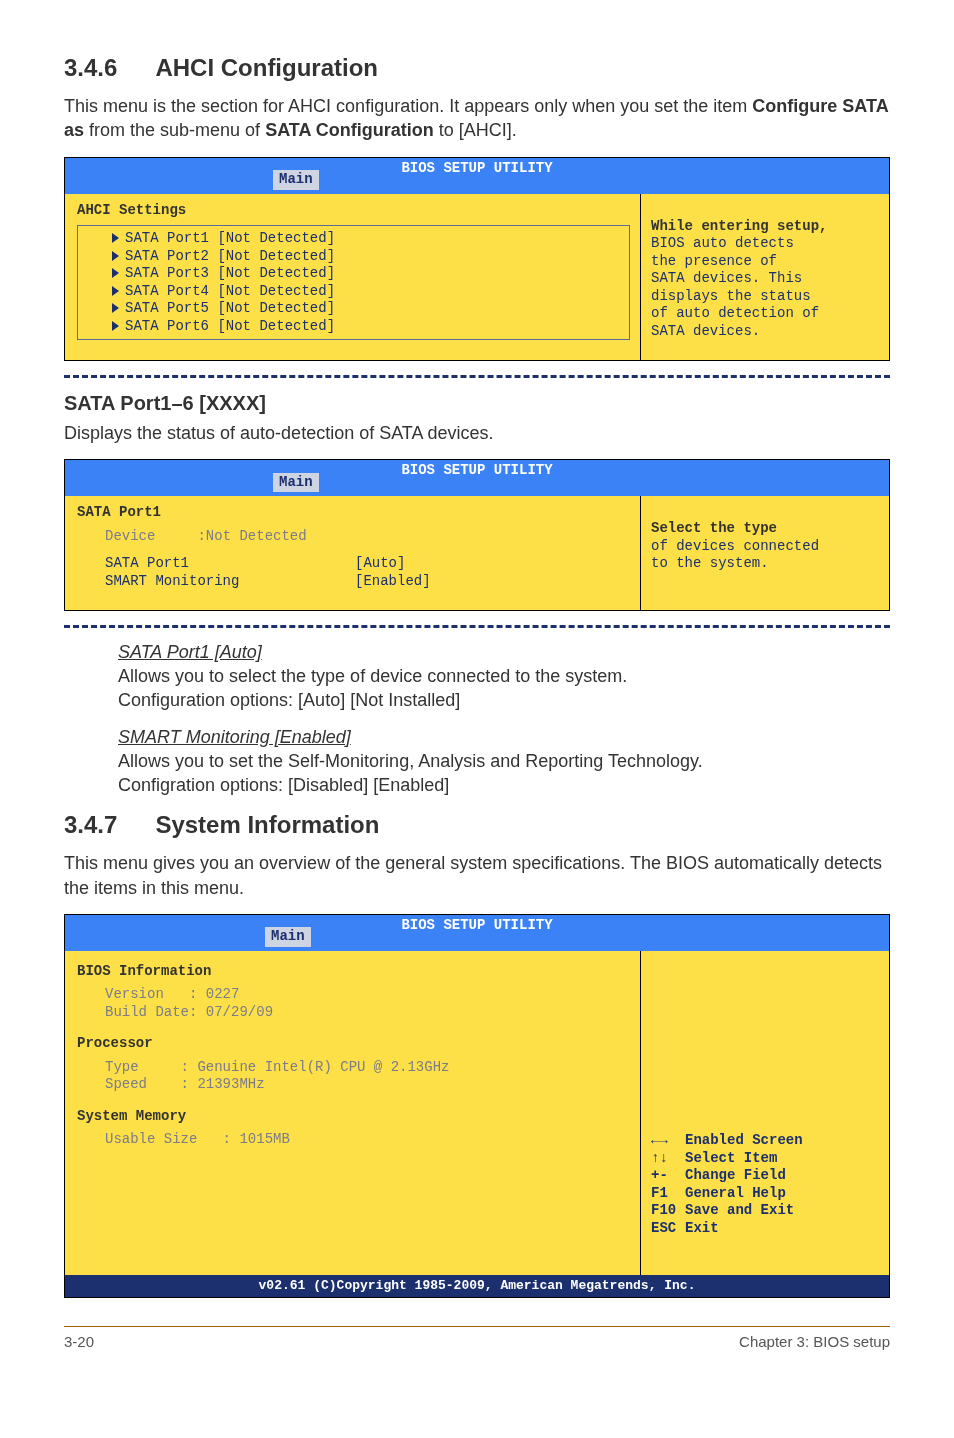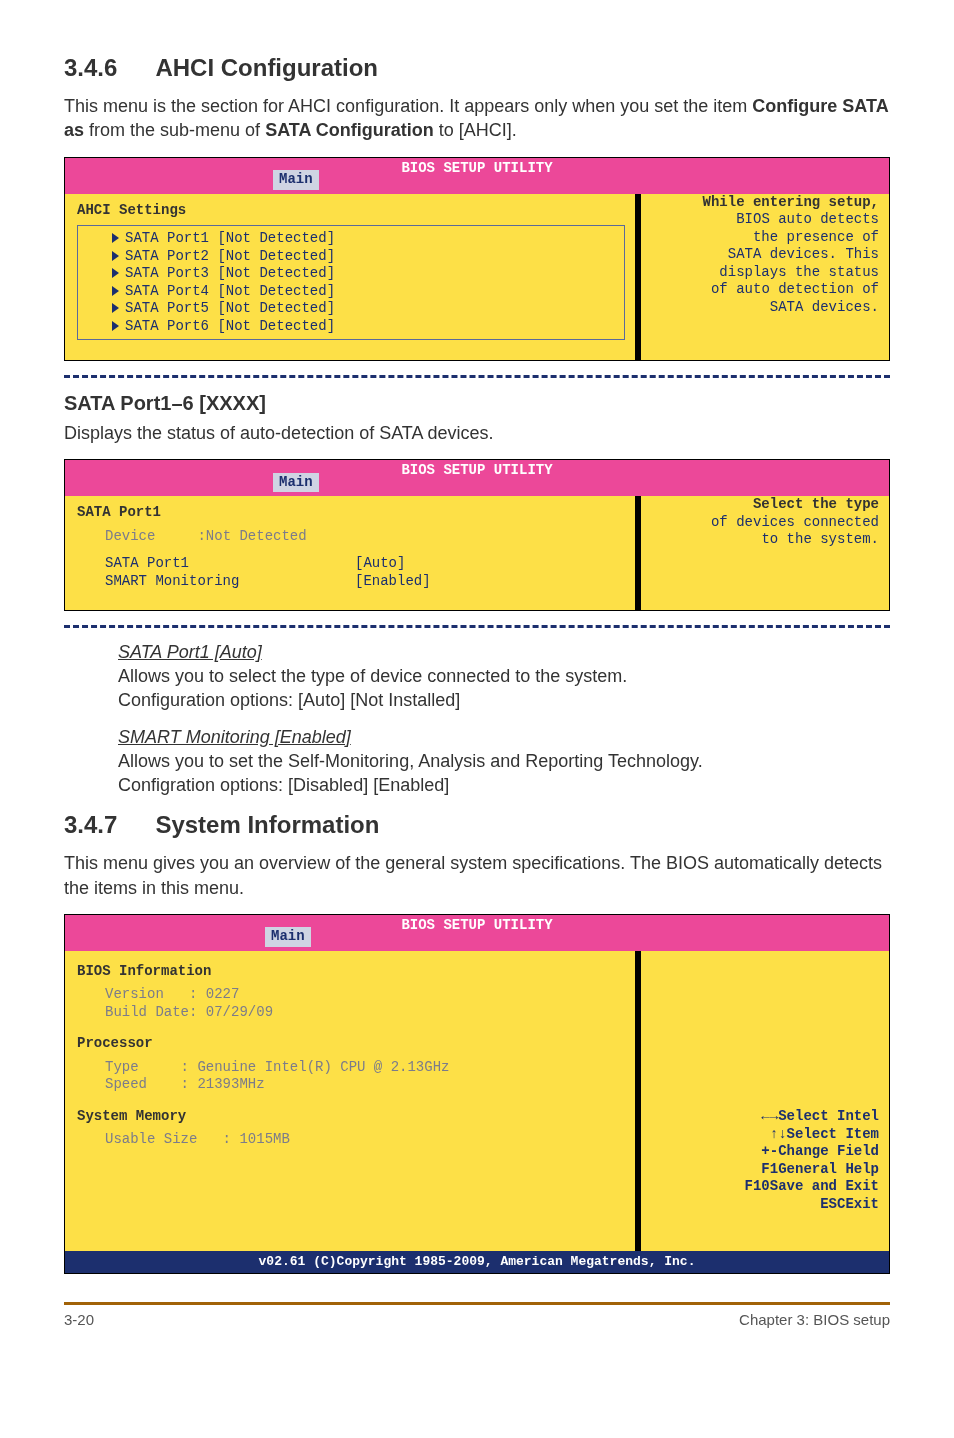--- a/index.html
+++ b/index.html
@@ -47,21 +47,21 @@
 
   
   .bios {
     font-family: "Courier New", monospace;
     font-size: 14px;
     line-height: 1.25;
     border: 1px solid #000;
     margin: 6px 0 16px 0;
   }
   .bios-title {
-    background: #ec4899;
+    background: #3b82f6;
     color: #fff;
     position: relative;
     height: 36px;
   }
   .bios-title .title-text {
     position: absolute;
     top: 2px;
     left: 50%;
     transform: translateX(-50%);
     font-weight: bold;
@@ -82,24 +82,23 @@
     background: #fde047;
   }
   .bios-left {
     flex: 1;
     padding: 8px 10px 20px 12px;
     color: #1c2f6e;
     position: relative;
   }
   .bios-right {
     width: 228px;
-    border-left: 6px solid #000000;
-    padding: 0 10px 20px 10px;
+    border-left: 1px solid #000000;
+    padding: 24px 10px 20px 10px;
     color: #1c2f6e;
-    text-align: right;
   }
   .bios-left .heading {
     color: #333;
     font-weight: bold;
     margin-bottom: 6px;
   }
   .bios-left .box {
     border: 1px solid #5a6a9a;
     padding: 4px 6px;
     margin-top: 2px;
@@ -139,21 +138,21 @@
     color:#fff;
     text-align:center;
     font-family: "Courier New", monospace;
     font-size:13px;
     font-weight: bold;
     padding:3px 0;
   }
 
   
   .page-footer {
-    border-top: 3px solid #a16207;
+    border-top: 1px solid #a16207;
     margin-top: 28px;
     padding-top: 6px;
     display:flex;
     justify-content: space-between;
     font-size: 15px;
     color:#555;
   }
 </style>
 </head>
 <body>
@@ -248,21 +247,21 @@
 
         <div class="heading" style="margin-top:14px">Processor</div>
         <div class="row grey">Type     : Genuine Intel(R) CPU @ 2.13GHz</div>
         <div class="row grey">Speed    : 21393MHz</div>
 
         <div class="heading" style="margin-top:14px">System Memory</div>
         <div class="row grey">Usable Size   : 1015MB</div>
       </div>
       <div class="bios-right">
         <div class="nav-help">
-<span class="k">←→</span><span>Select Intel</span>
+<span class="k">←→</span><span>Enabled Screen</span>
 <span class="k">↑↓</span><span>Select Item</span>
 <span class="k">+-</span><span>Change Field</span>
 <span class="k">F1</span><span>General Help</span>
 <span class="k">F10</span><span>Save and Exit</span>
 <span class="k">ESC</span><span>Exit</span>
         </div>
       </div>
     </div>
     <div class="bios-footer">v02.61 (C)Copyright 1985-2009, American Megatrends, Inc.</div>
   </div>

